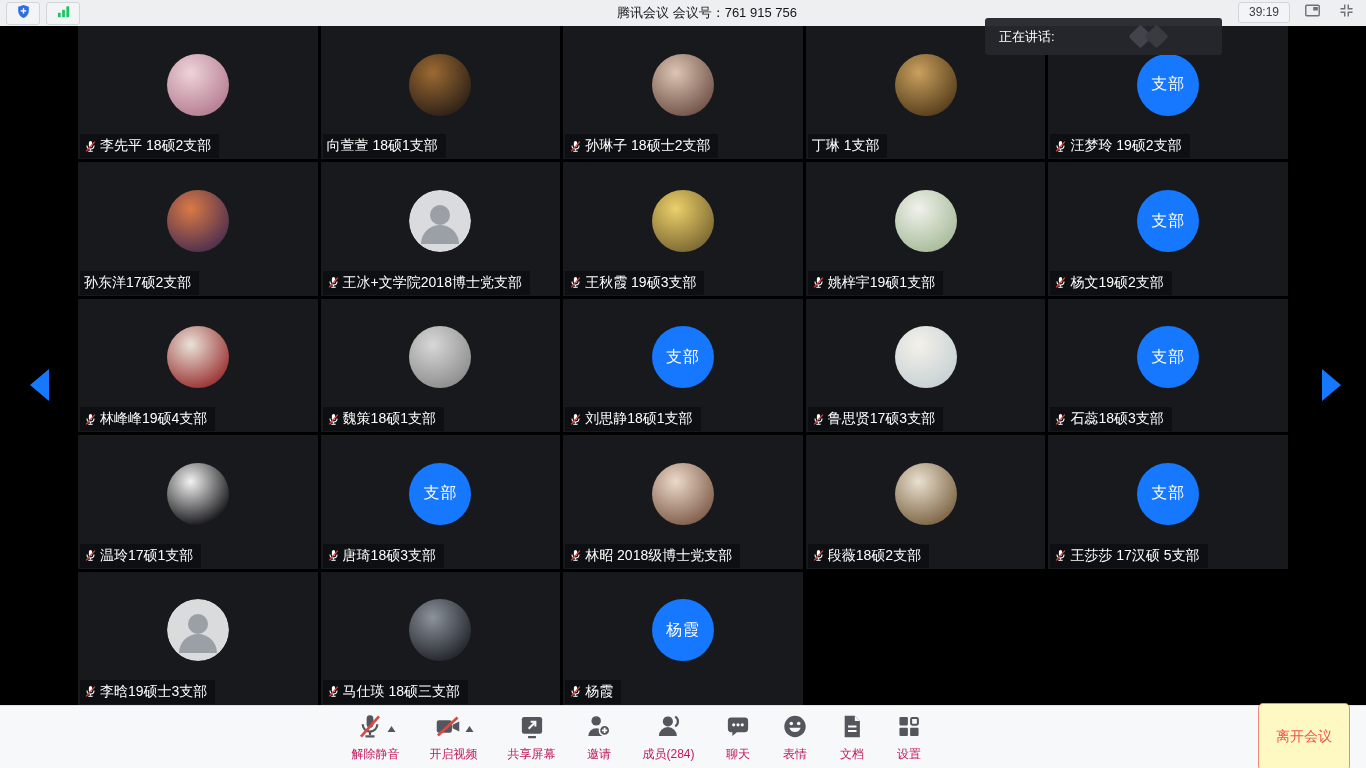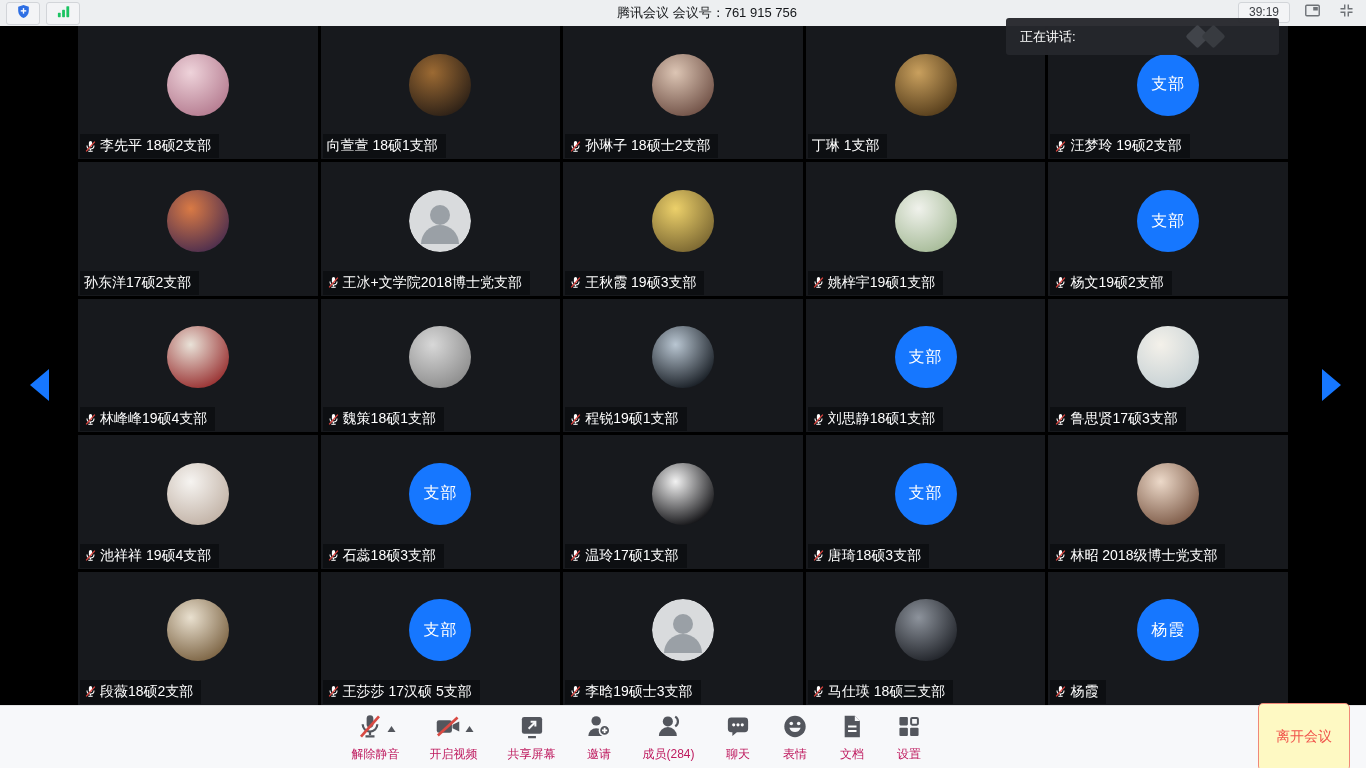--- a/index.html
+++ b/index.html
@@ -25,21 +25,21 @@
     display:grid;grid-template-columns:repeat(5,1fr);grid-template-rows:repeat(5,1fr);gap:3px;}
   .tile{background:#17191d;position:relative;display:flex;align-items:center;justify-content:center;overflow:hidden;}
   .avatar{width:62px;height:62px;border-radius:50%;margin-bottom:16px;overflow:hidden;
     display:flex;align-items:center;justify-content:center;flex-shrink:0;}
   .avatar.badge{background:#1677ff;color:#fff;font-size:16px;letter-spacing:1px;}
   .name-tag{position:absolute;left:2px;bottom:1px;max-width:96%;height:24px;
     background:rgba(8,9,11,0.62);color:#fff;font-size:14px;
     display:flex;align-items:center;gap:3px;padding:0 8px 0 4px;white-space:nowrap;box-sizing:border-box;}
   .name-tag .mic{display:flex;align-items:center;}
   
-  .toast{position:absolute;top:18px;left:1006px;width:273px;height:37px;z-index:10;
+  .toast{position:absolute;top:18px;left:985px;width:237px;height:37px;z-index:10;
     background:rgba(37,39,44,0.96);border-radius:3px;display:flex;align-items:center;
     padding:0 14px;box-sizing:border-box;color:#fff;font-size:13px;}
   .toast-logo{position:absolute;right:38px;top:7px;width:60px;height:24px;}
   .toast-logo i{position:absolute;width:17px;height:17px;transform:rotate(45deg);border-radius:2px;}
   .toast-logo .d1{left:8px;top:3px;background:#41444a;}
   .toast-logo .d2{left:24px;top:3px;background:#383b40;}
   
   .nav-arrow{position:absolute;width:0;height:0;cursor:pointer;z-index:4;}
   .nav-left{left:30px;top:343px;border-top:16px solid transparent;border-bottom:16px solid transparent;
     border-right:19px solid #1677ff;}
@@ -254,35 +254,20 @@
               <path d="M5.5 10a6.5 6.5 0 0 0 13 0" fill="none" stroke="#fff" stroke-width="2"></path>
               <line x1="12" y1="16.5" x2="12" y2="19.5" stroke="#fff" stroke-width="2"></line>
               <line x1="8" y1="20.8" x2="16" y2="20.8" stroke="#fff" stroke-width="2"></line>
               <line x1="4" y1="21" x2="20" y2="3" stroke="#e0443f" stroke-width="2.4"></line>
             </svg>
           </span>
           <span>魏策18硕1支部</span>
         </div>
       </div>
       <div class="tile">
-        <div class="avatar" style="background: radial-gradient(circle at 38% 30%, rgb(185, 198, 210) 0%, rgb(28, 34, 41) 78%);"></div>
-        <div class="name-tag">
-          <span class="mic">
-            <svg width="13" height="13" viewBox="0 0 24 24">
-              <rect x="9" y="2" width="6" height="11" rx="3" fill="#fff"></rect>
-              <path d="M5.5 10a6.5 6.5 0 0 0 13 0" fill="none" stroke="#fff" stroke-width="2"></path>
-              <line x1="12" y1="16.5" x2="12" y2="19.5" stroke="#fff" stroke-width="2"></line>
-              <line x1="8" y1="20.8" x2="16" y2="20.8" stroke="#fff" stroke-width="2"></line>
-              <line x1="4" y1="21" x2="20" y2="3" stroke="#e0443f" stroke-width="2.4"></line>
-            </svg>
-          </span>
-          <span>程锐19硕1支部</span>
-        </div>
-      </div>
-      <div class="tile">
         <div class="avatar badge">支部</div>
         <div class="name-tag">
           <span class="mic">
             <svg width="13" height="13" viewBox="0 0 24 24">
               <rect x="9" y="2" width="6" height="11" rx="3" fill="#fff"></rect>
               <path d="M5.5 10a6.5 6.5 0 0 0 13 0" fill="none" stroke="#fff" stroke-width="2"></path>
               <line x1="12" y1="16.5" x2="12" y2="19.5" stroke="#fff" stroke-width="2"></line>
               <line x1="8" y1="20.8" x2="16" y2="20.8" stroke="#fff" stroke-width="2"></line>
               <line x1="4" y1="21" x2="20" y2="3" stroke="#e0443f" stroke-width="2.4"></line>
             </svg>
@@ -296,35 +281,20 @@
           <span class="mic">
             <svg width="13" height="13" viewBox="0 0 24 24">
               <rect x="9" y="2" width="6" height="11" rx="3" fill="#fff"></rect>
               <path d="M5.5 10a6.5 6.5 0 0 0 13 0" fill="none" stroke="#fff" stroke-width="2"></path>
               <line x1="12" y1="16.5" x2="12" y2="19.5" stroke="#fff" stroke-width="2"></line>
               <line x1="8" y1="20.8" x2="16" y2="20.8" stroke="#fff" stroke-width="2"></line>
               <line x1="4" y1="21" x2="20" y2="3" stroke="#e0443f" stroke-width="2.4"></line>
             </svg>
           </span>
           <span>鲁思贤17硕3支部</span>
-        </div>
-      </div>
-      <div class="tile">
-        <div class="avatar" style="background: radial-gradient(circle at 38% 30%, rgb(246, 244, 241) 0%, rgb(195, 180, 168) 78%);"></div>
-        <div class="name-tag">
-          <span class="mic">
-            <svg width="13" height="13" viewBox="0 0 24 24">
-              <rect x="9" y="2" width="6" height="11" rx="3" fill="#fff"></rect>
-              <path d="M5.5 10a6.5 6.5 0 0 0 13 0" fill="none" stroke="#fff" stroke-width="2"></path>
-              <line x1="12" y1="16.5" x2="12" y2="19.5" stroke="#fff" stroke-width="2"></line>
-              <line x1="8" y1="20.8" x2="16" y2="20.8" stroke="#fff" stroke-width="2"></line>
-              <line x1="4" y1="21" x2="20" y2="3" stroke="#e0443f" stroke-width="2.4"></line>
-            </svg>
-          </span>
-          <span>池祥祥 19硕4支部</span>
         </div>
       </div>
       <div class="tile">
         <div class="avatar badge">支部</div>
         <div class="name-tag">
           <span class="mic">
             <svg width="13" height="13" viewBox="0 0 24 24">
               <rect x="9" y="2" width="6" height="11" rx="3" fill="#fff"></rect>
               <path d="M5.5 10a6.5 6.5 0 0 0 13 0" fill="none" stroke="#fff" stroke-width="2"></path>
               <line x1="12" y1="16.5" x2="12" y2="19.5" stroke="#fff" stroke-width="2"></line>

